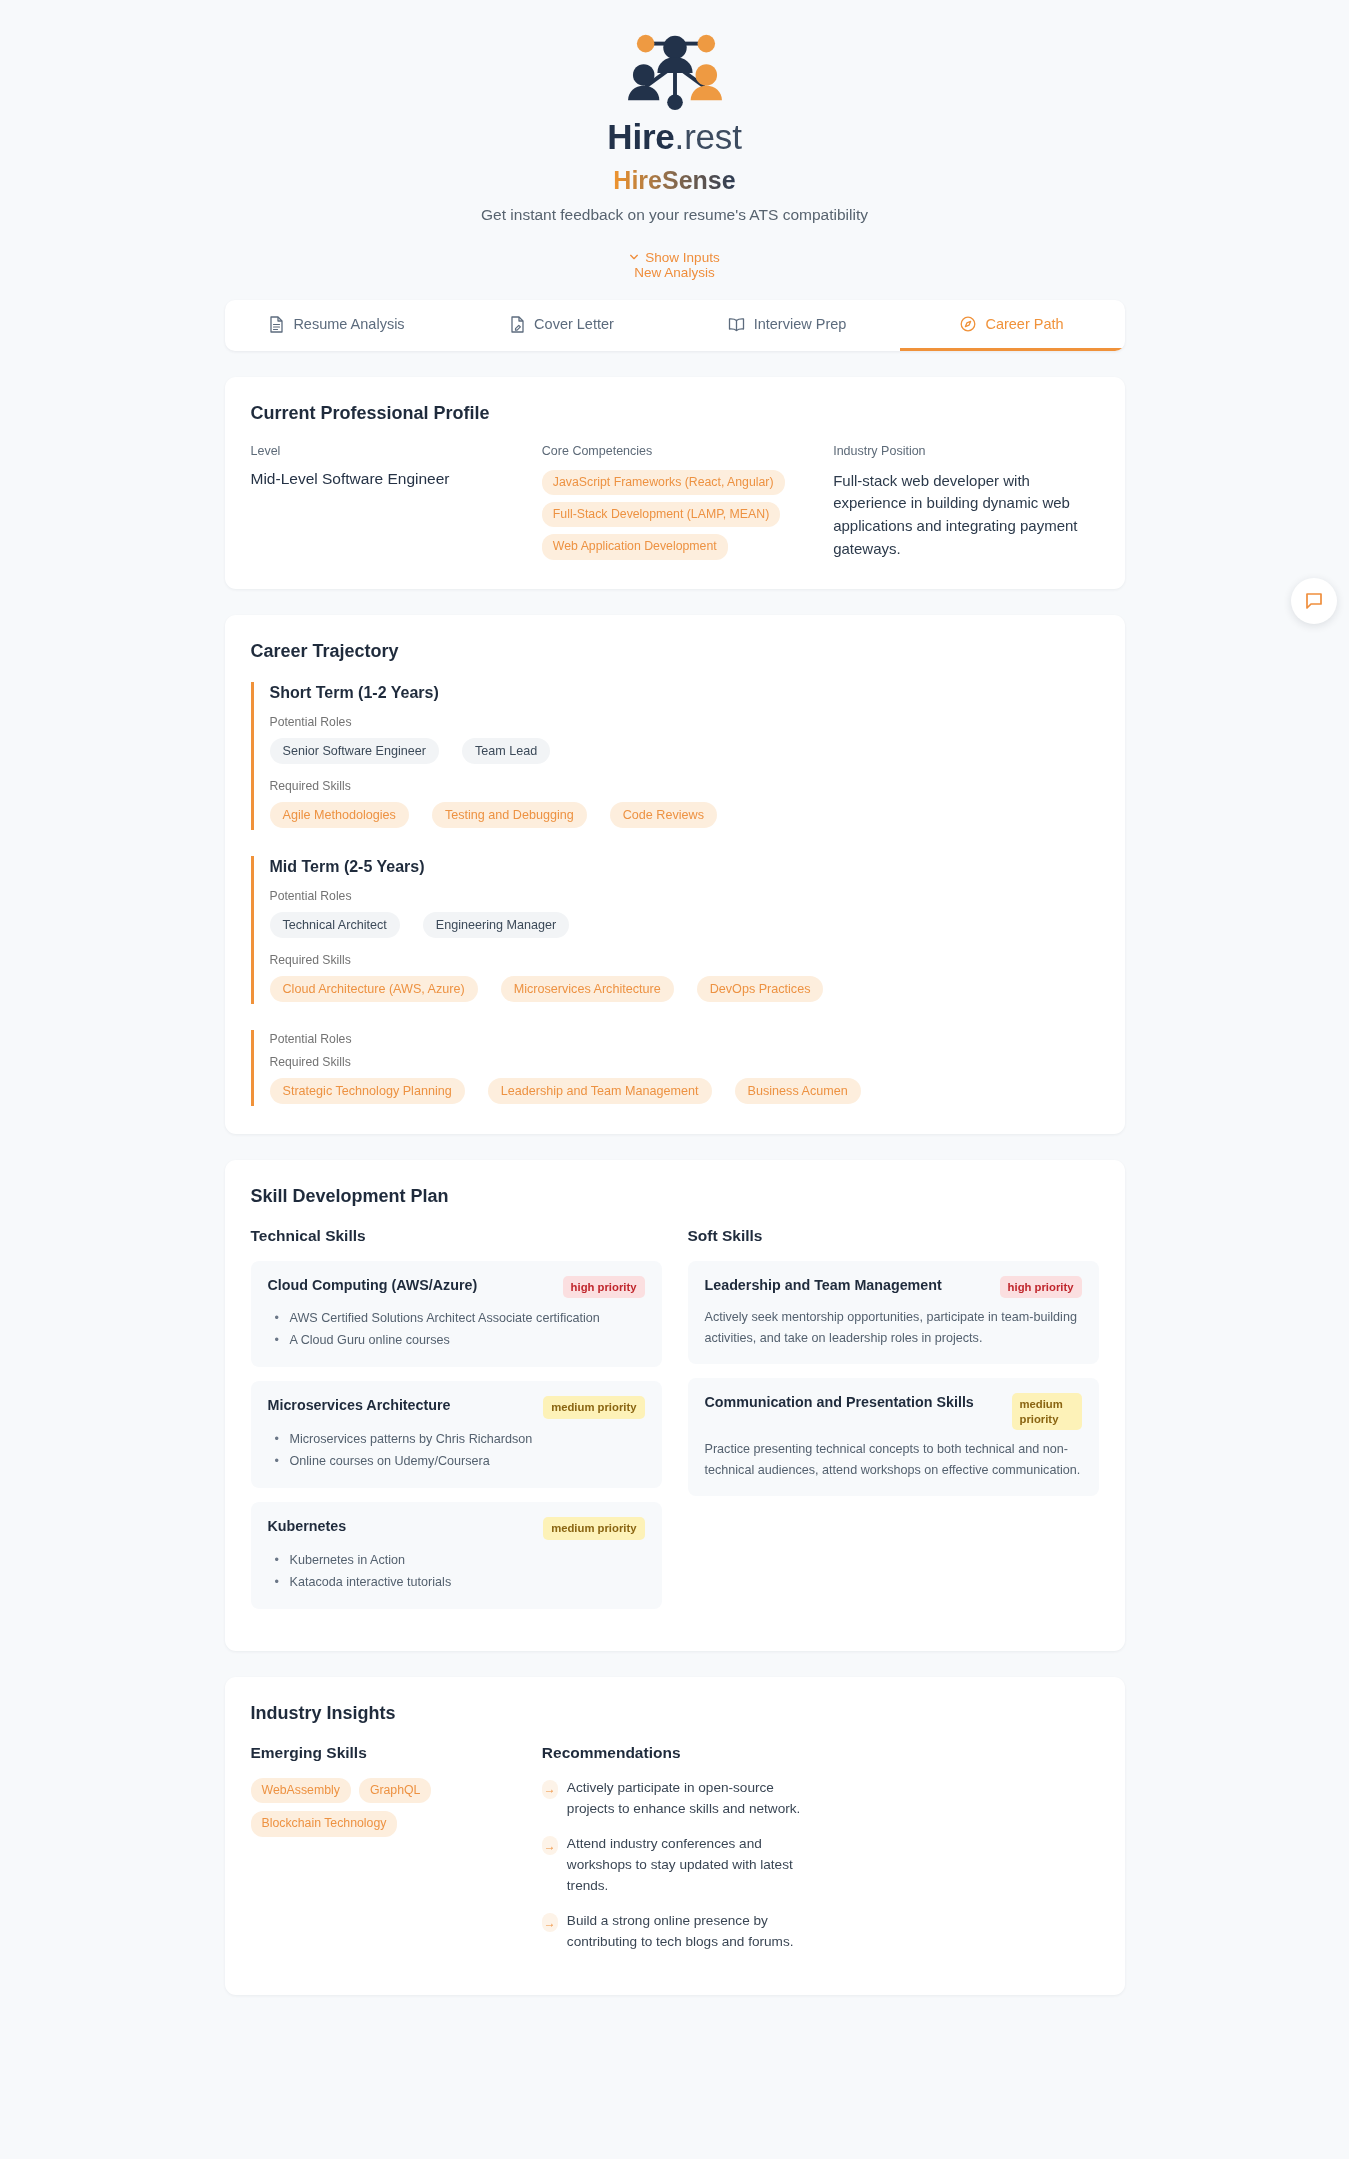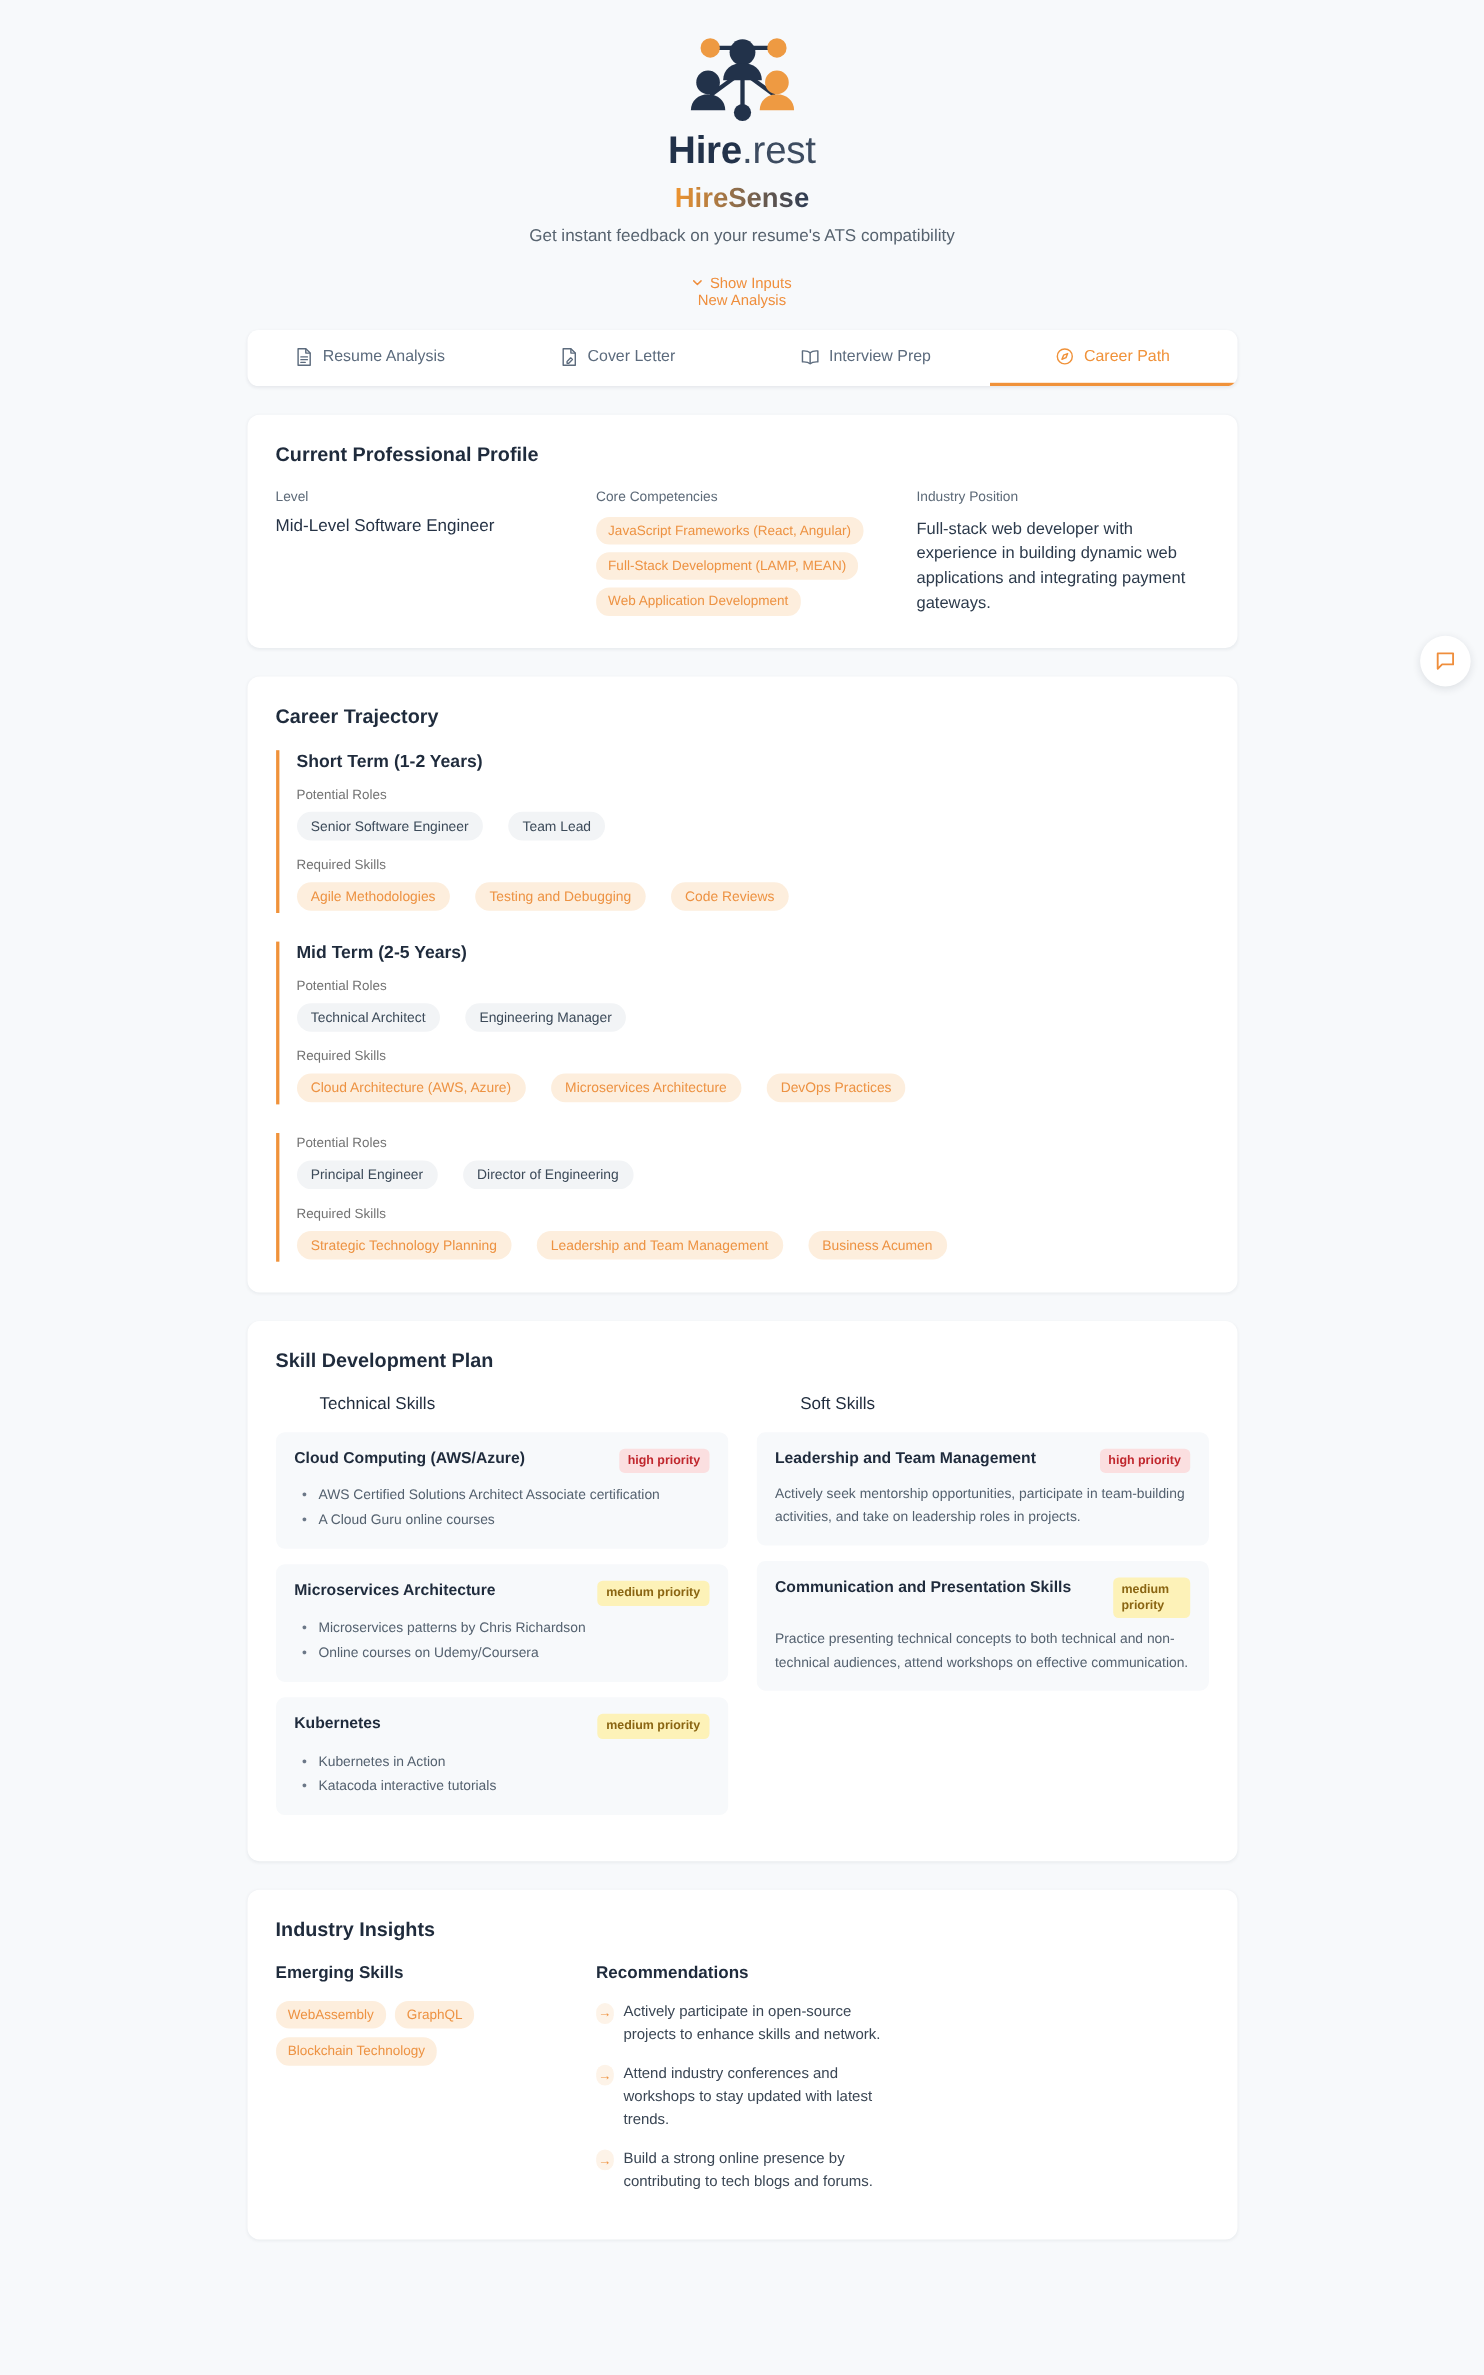--- a/index.html
+++ b/index.html
@@ -84,21 +84,21 @@
     background: #f2f4f6; color: #3c4a59; border-radius: 13px;
     padding: 6px 13px; font-size: 12.6px;
   }
   .chip-orange {
     background: #fdeedd; color: #ed9242; border-radius: 13px;
     padding: 6px 13px; font-size: 12.6px;
   }
 
   
   .skill-cols { display: grid; grid-template-columns: 1fr 1fr; gap: 0 26px; }
-  .col-title { font-size: 15.5px; font-weight: 400; color: #1f2b3c; margin-bottom: 16px; margin-left: 40px; }
+  .col-title { font-size: 15.5px; font-weight: 700; color: #1f2b3c; margin-bottom: 16px; }
   .skill-card {
     background: #f7f9fb; border-radius: 8px; padding: 15px 17px 16px; margin-bottom: 14px;
   }
   .skill-head { display: flex; justify-content: space-between; align-items: flex-start; gap: 12px; margin-bottom: 9px; }
   .skill-name { font-size: 14.3px; font-weight: 700; color: #1f2b3c; line-height: 1.35; }
   .badge { border-radius: 5px; padding: 4px 8px; font-size: 11.3px; font-weight: 700; white-space: nowrap; line-height: 1.3; }
   .badge.high { background: #fbdfe0; color: #c0272d; }
   .badge.medium { background: #fdf2b8; color: #8a6512; }
   .badge.wrap { white-space: normal; max-width: 70px; text-align: left; }
   .res-list { list-style: none; }
@@ -259,24 +259,20 @@
       <div class="sub-label">Required Skills</div>
       <div class="chips">
         <span class="chip-orange">Cloud Architecture (AWS, Azure)</span>
         <span class="chip-orange">Microservices Architecture</span>
         <span class="chip-orange">DevOps Practices</span>
       </div>
     </div>
 
     <div class="phase">
       <div class="sub-label">Potential Roles</div>
-      <div class="chips">
-        <span class="chip-grey">Principal Engineer</span>
-        <span class="chip-grey">Director of Engineering</span>
-      </div>
       <div class="sub-label">Required Skills</div>
       <div class="chips">
         <span class="chip-orange">Strategic Technology Planning</span>
         <span class="chip-orange">Leadership and Team Management</span>
         <span class="chip-orange">Business Acumen</span>
       </div>
     </div>
   </div>
 
   <div class="card">

